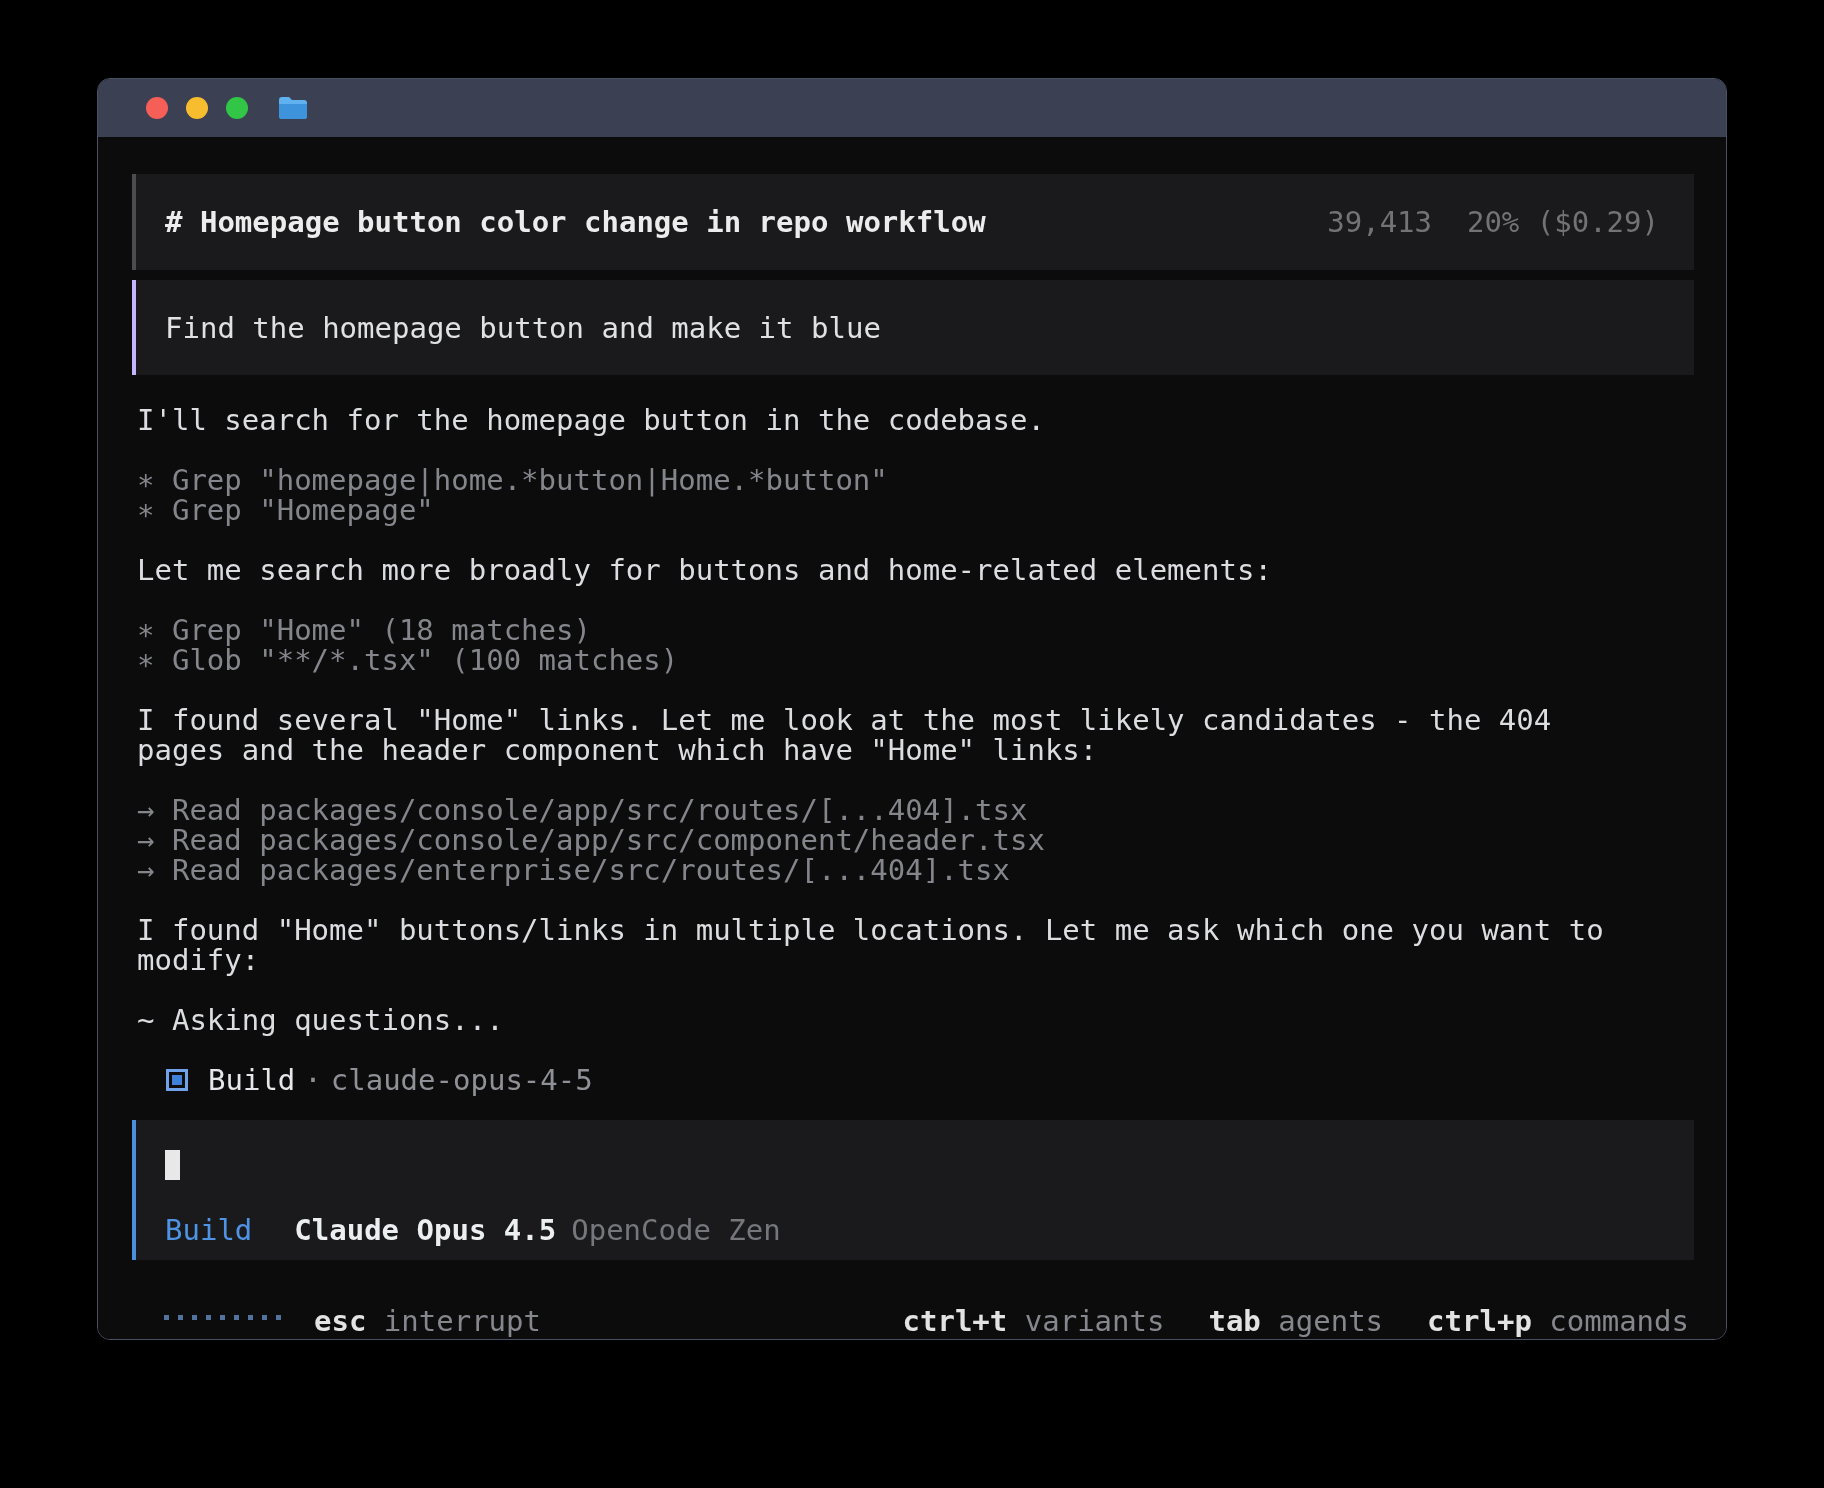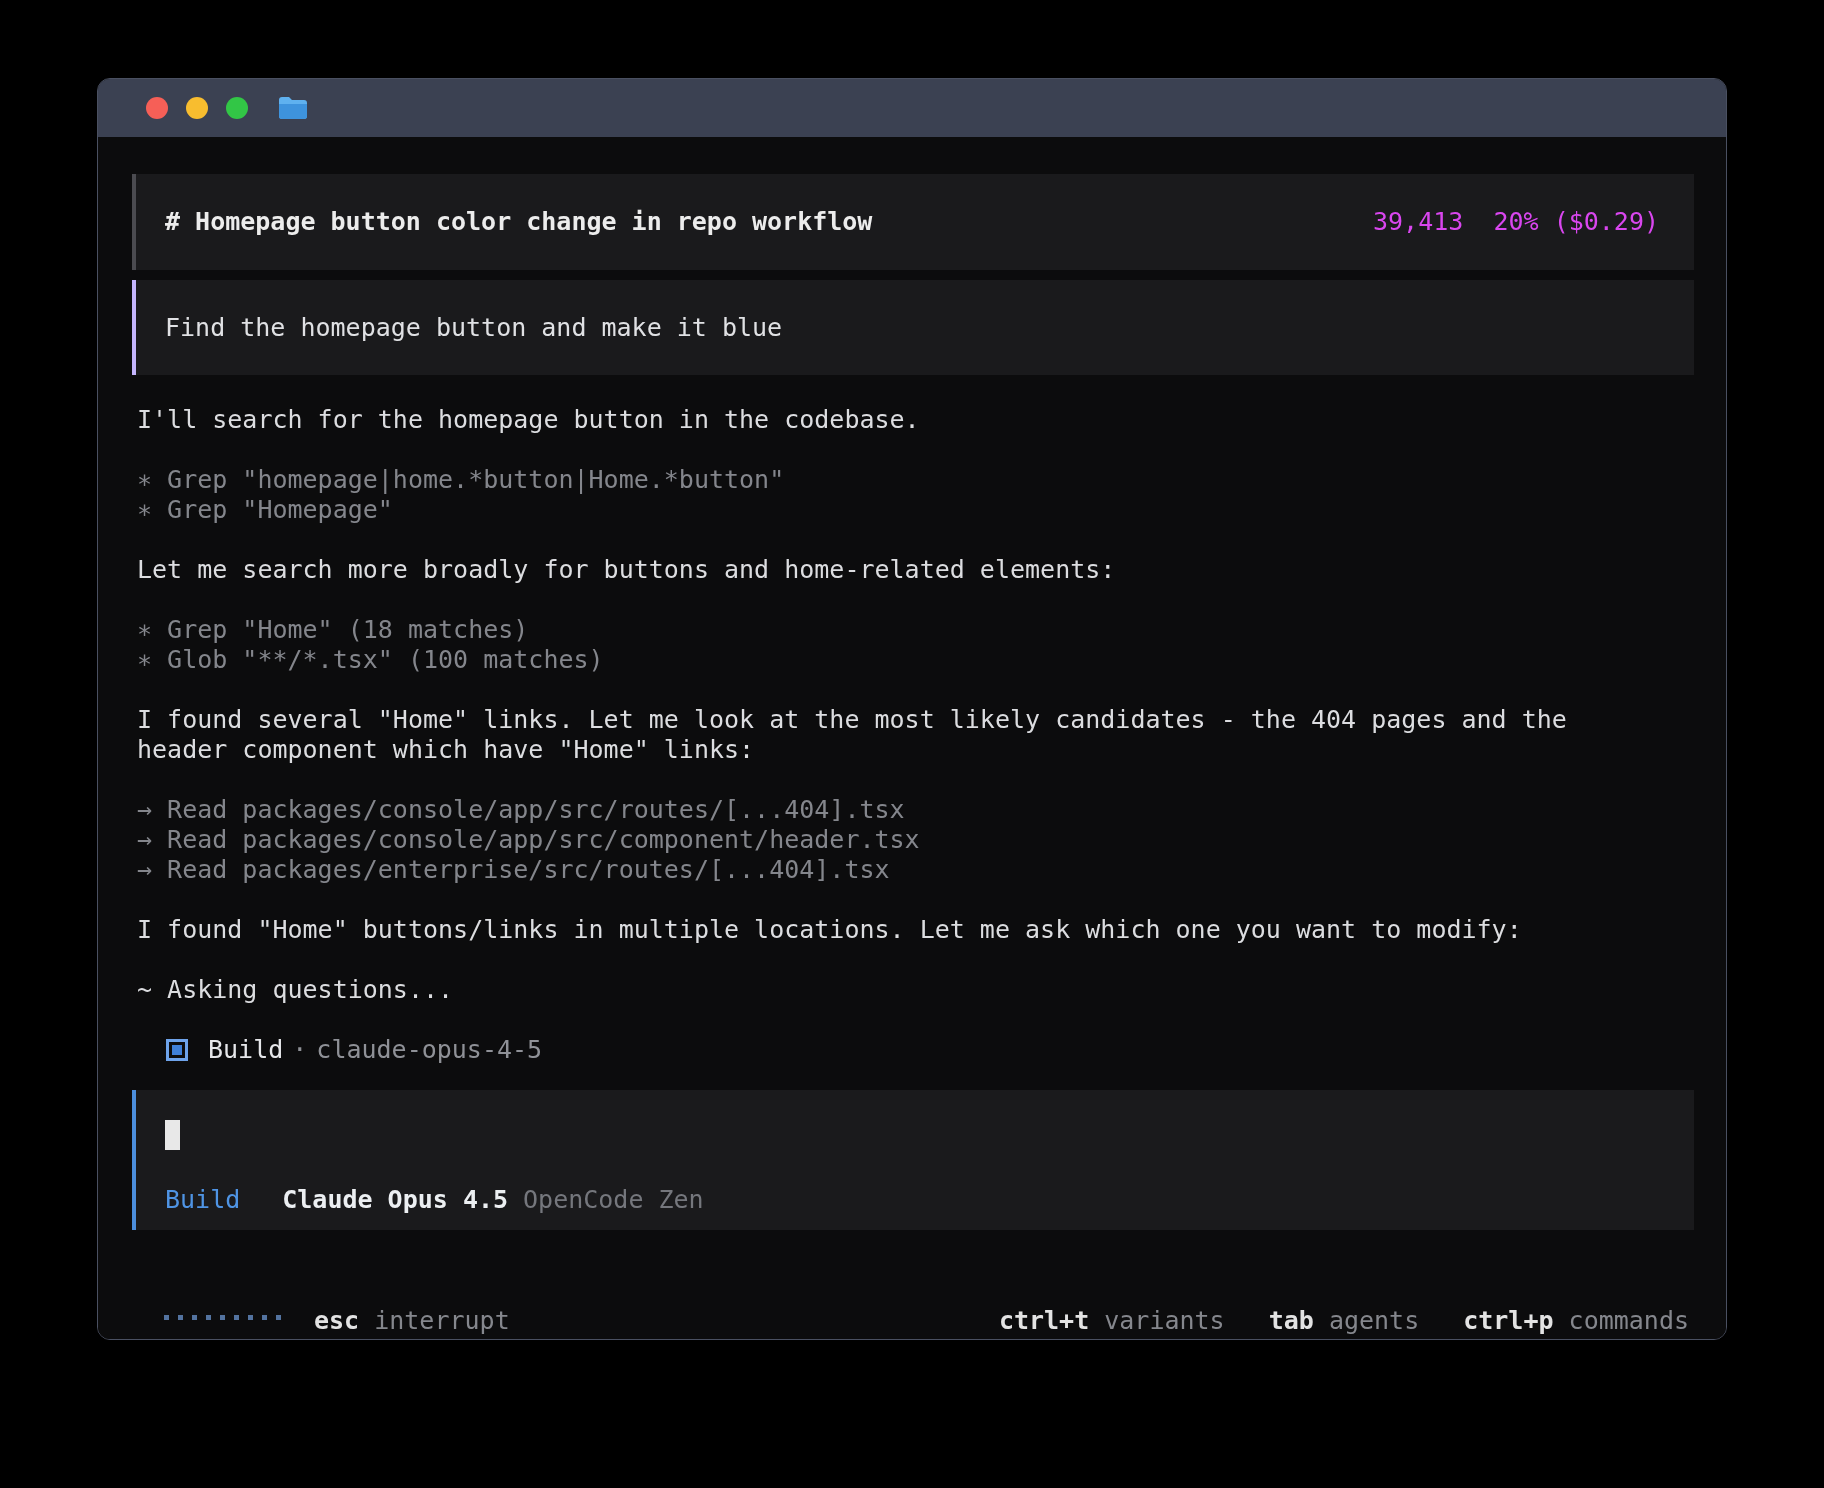--- a/index.html
+++ b/index.html
@@ -26,32 +26,32 @@
   .proxy-icon { margin-left: 30px; width: 30px; height: 24px; position: relative; }
   .win-title {
     margin-left: 14px; font-family: "Liberation Sans", sans-serif;
     font-weight: bold; font-size: 26px; color: #a9aebc; letter-spacing: 0.2px;
     white-space: nowrap;
   }
 
   
   .term {
     position: relative; height: 1177px; background: #0c0c0d;
-    font-size: 25px; line-height: 30px; color: #dcdde0;
+    font-size: 29px; line-height: 30px; color: #dcdde0;
   }
 
   .block {
     margin-left: 34px; width: 1562px; background: #1a1a1c;
   }
   .hdr-block {
     margin-top: 37px; height: 96px; border-left: 4px solid #4b4b50;
     display: flex; align-items: center; padding: 0 35px 0 29px;
   }
   .hdr-title { font-weight: bold; color: #ececec; white-space: nowrap; }
-  .hdr-stats { margin-left: auto; color: #d946ef; white-space: pre; }
+  .hdr-stats { margin-left: auto; color: #737373; white-space: pre; }
 
   .user-block {
     margin-top: 10px; height: 95px; border-left: 4px solid #c4b5fd;
     display: flex; align-items: center; padding-left: 29px;
   }
   .user-text { color: #e0e1e4; }
 
   .transcript { margin-left: 39px; margin-top: 30px; width: 1500px; }
   .line { min-height: 30px; }
   .line.blank { height: 30px; }

